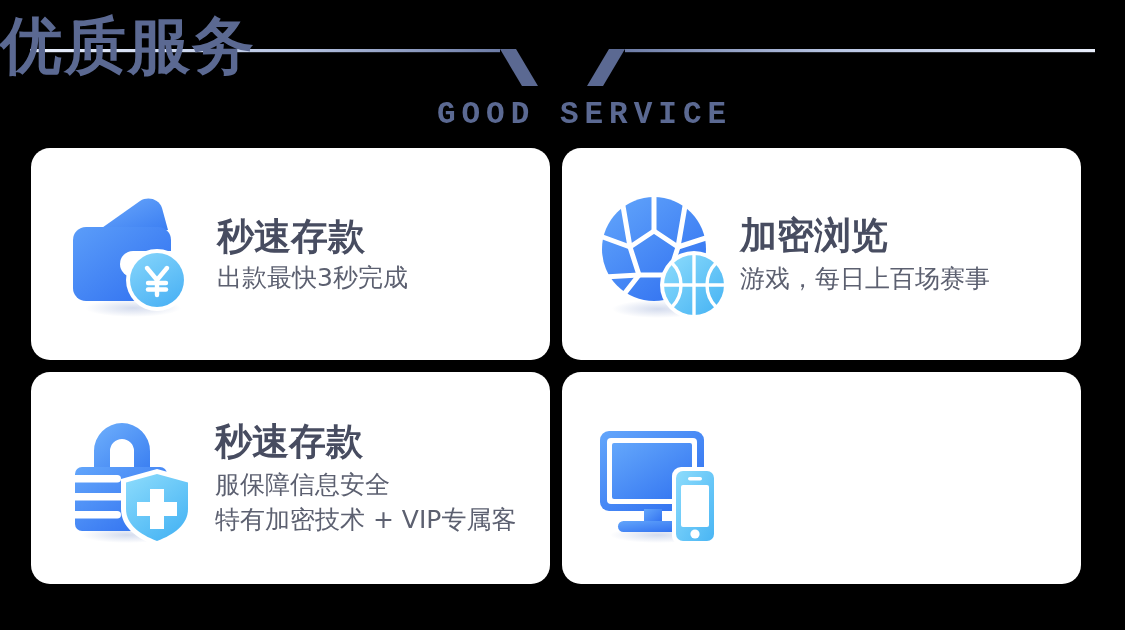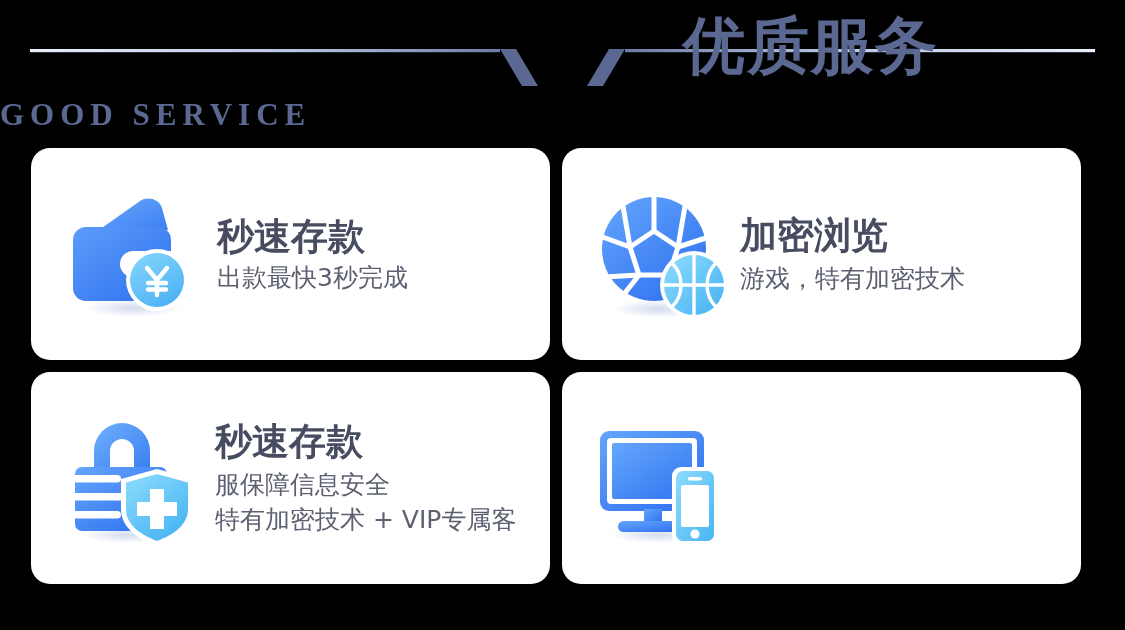--- a/index.html
+++ b/index.html
@@ -30,43 +30,44 @@
     width: 1125px;
     height: 148px;
     pointer-events: none;
   }
 
   .title-zh {
     position: absolute;
     left: 0;
     top: 8px;
     width: 939px;
-    text-align: right;
+    text-align: left;
     font-size: 62px;
     line-height: 76px;
     font-weight: 700;
     letter-spacing: 2px;
     color: #5b6992;
     font-family: "DejaVu Sans", "Liberation Sans", sans-serif;
     white-space: nowrap;
   }
 
   .title-en {
     position: absolute;
     left: 0;
     top: 96px;
     width: 1125px;
-    text-align: left;
+    text-align: center;
     font-size: 31px;
     line-height: 38px;
     font-weight: 700;
     letter-spacing: 6px;
     color: #5b6992;
-    font-family: Liberation Serif, serif;
+    font-family: Liberation Mono, monospace;
     white-space: nowrap;
+    padding-left: 44px;
   }
 
   
   .grid {
     position: absolute;
     left: 31px;
     top: 148px;
     width: 1063px;
     height: 455px;
     display: grid;
@@ -256,21 +257,21 @@
           <path d="M102 70 L102 130"></path>
           <path d="M72 100 L132 100"></path>
           <path d="M80 78 C92 90 92 110 80 122"></path>
           <path d="M124 78 C112 90 112 110 124 122"></path>
         </g>
       </svg>
     </div>
     <div class="card-text">
       <div class="card-title">加密浏览</div>
       <div class="card-sub">
-        <span class="line">游戏，特有加密技术</span>
+        <span class="line">游戏，每日上百场赛事</span>
       </div>
     </div>
   </div>
 
   <div class="card card--secure">
     <div class="card-icon">
       <svg viewBox="0 0 138 138">
         <defs>
           <linearGradient id="lockBodyGrad" x1="0" y1="0" x2="0.9" y2="1">
             <stop offset="0" stop-color="#63a6fb"></stop>

